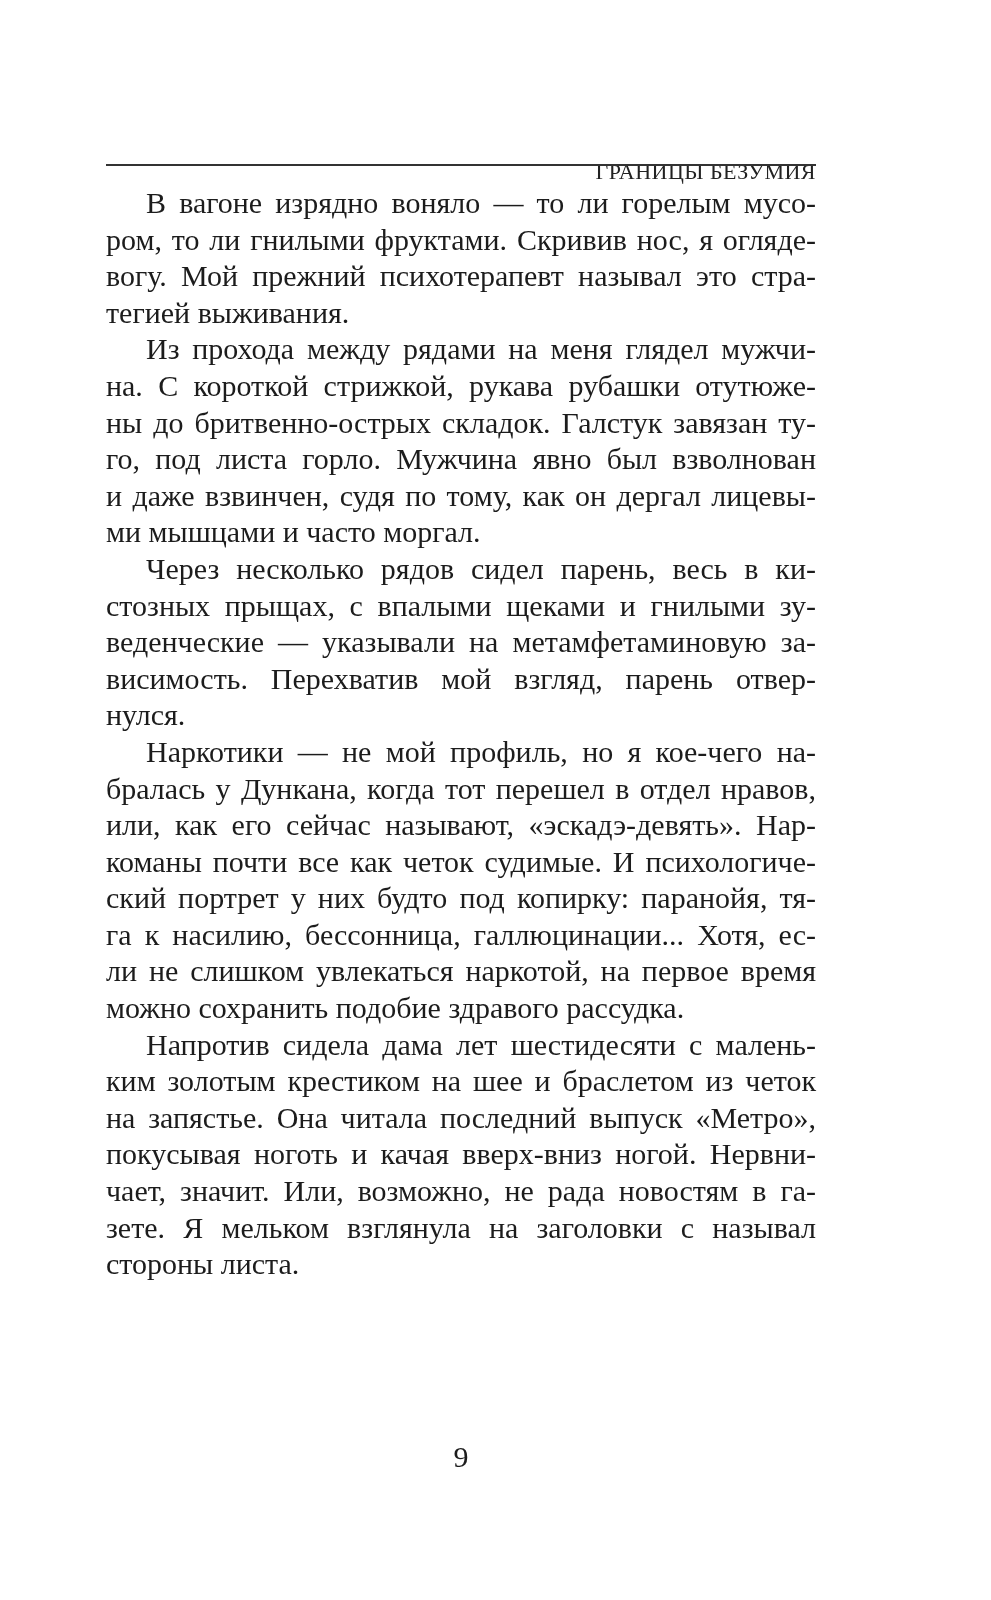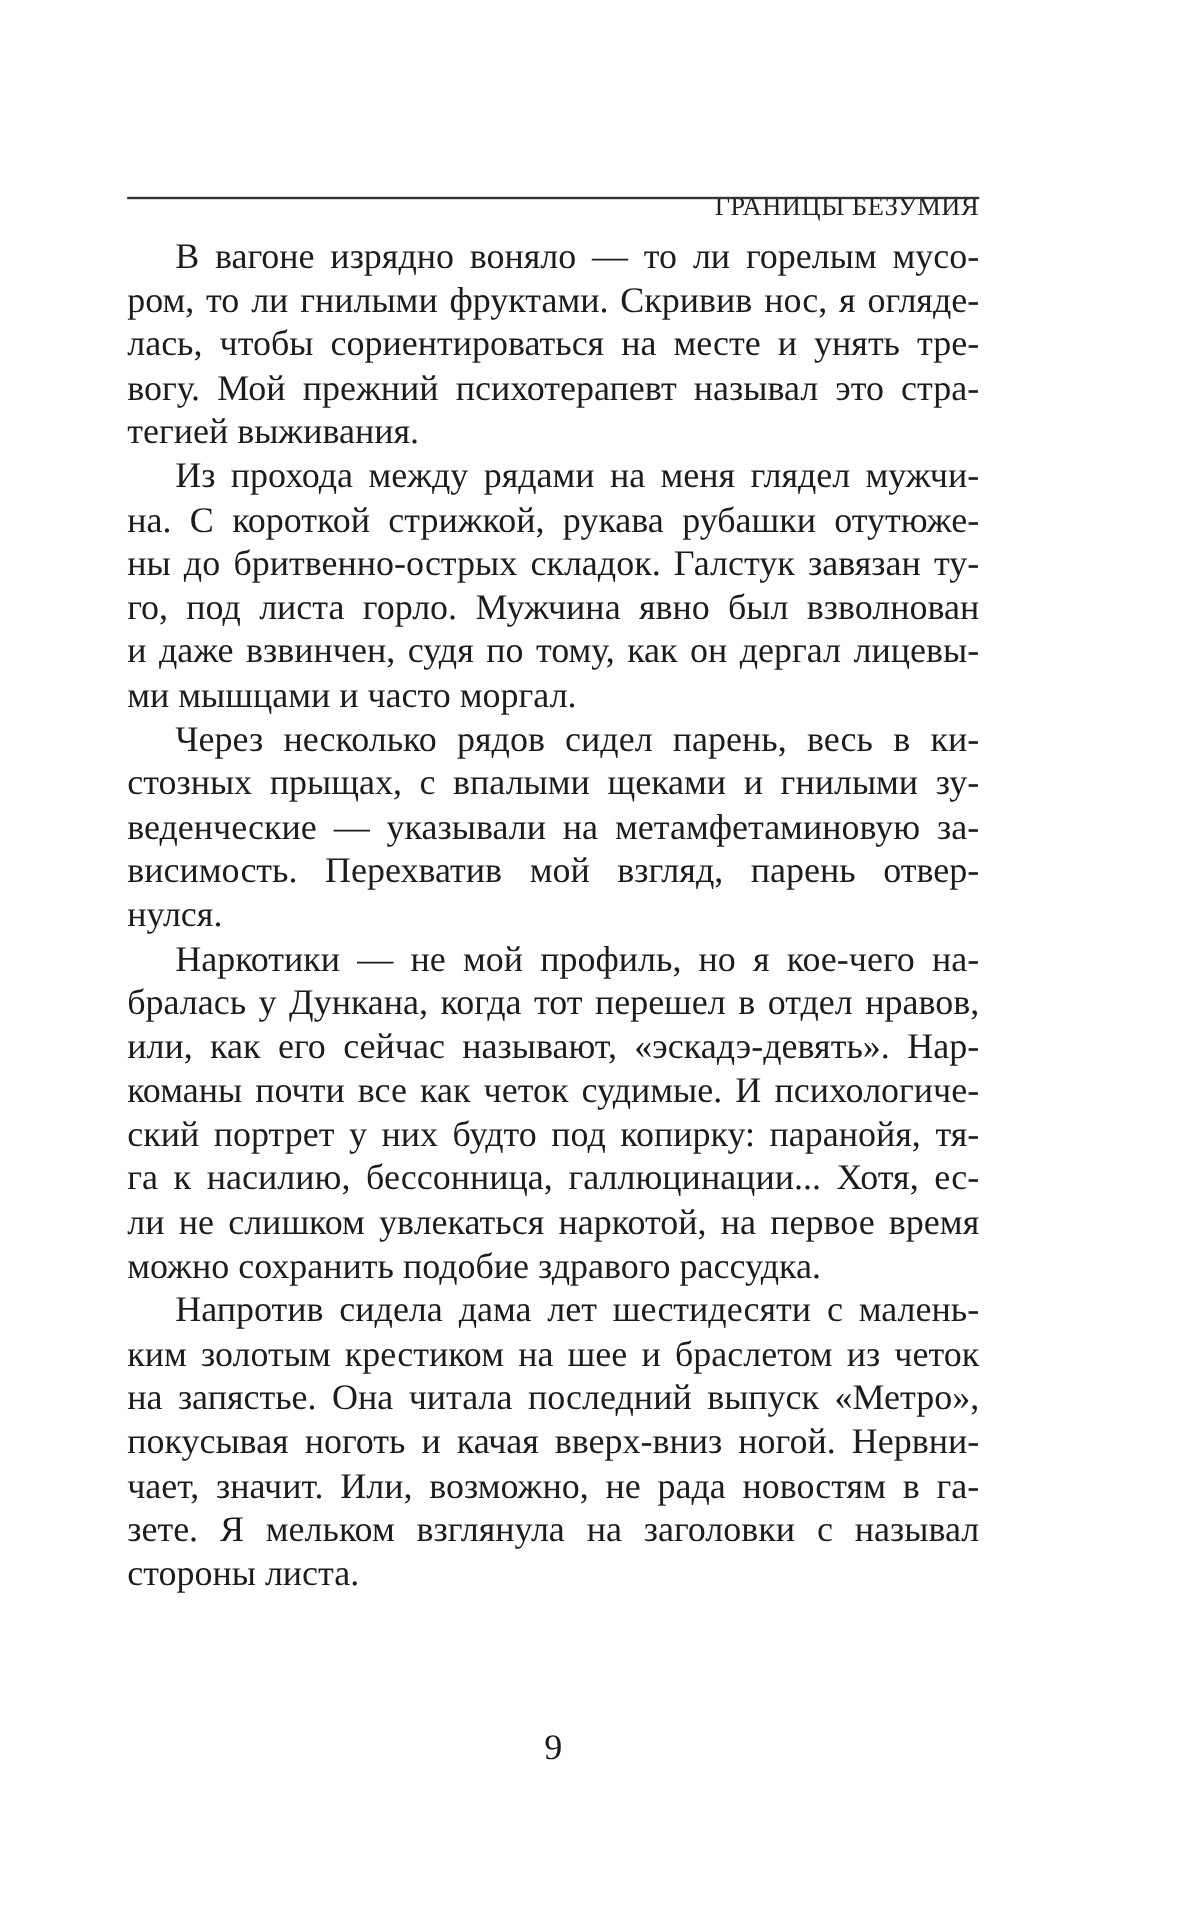--- a/index.html
+++ b/index.html
@@ -35,21 +35,21 @@
     .head-rule {
       position: absolute;
       top: 164px;
       left: 0;
       width: 710px;
       height: 2px;
       background: #333;
     }
     .body-text {
       position: absolute;
-      top: 196px;
+      top: 185px;
       left: 0;
       width: 710px;
       font-family: "Liberation Serif", serif;
       font-size: 30px;
       line-height: 36.6px;
       color: #1c1c1c;
     }
     .line {
       display: block;
       height: 36.6px;
@@ -79,21 +79,20 @@
 
 <div class="page">
   <div class="running-head">ГРАНИЦЫ БЕЗУМИЯ</div>
   <div class="head-rule"></div>
 
   <div class="body-text">
 
     <div>
       <span class="line indent">В вагоне изрядно воняло — то ли горелым мусо-</span>
       <span class="line">ром, то ли гнилыми фруктами. Скривив нос, я огляде-</span>
-      <span class="line">лась, чтобы сориентироваться на месте и унять тре-</span>
       <span class="line">вогу. Мой прежний психотерапевт называл это стра-</span>
       <span class="line last">тегией выживания.</span>
     </div>
 
     <div>
       <span class="line indent">Из прохода между рядами на меня глядел мужчи-</span>
       <span class="line">на. С короткой стрижкой, рукава рубашки отутюже-</span>
       <span class="line">ны до бритвенно-острых складок. Галстук завязан ту-</span>
       <span class="line">го, под листа горло. Мужчина явно был взволнован</span>
       <span class="line">и даже взвинчен, судя по тому, как он дергал лицевы-</span>

